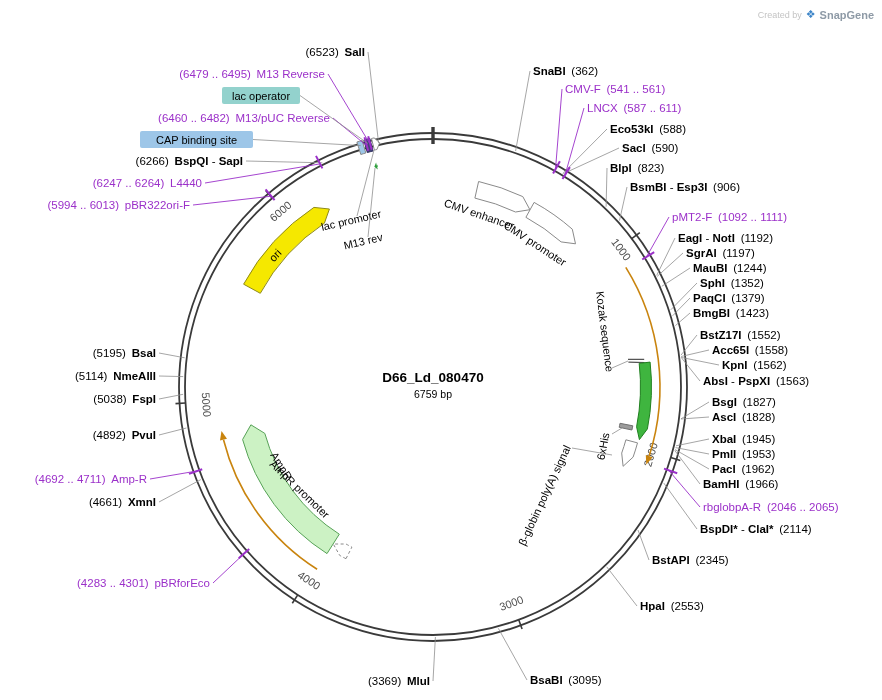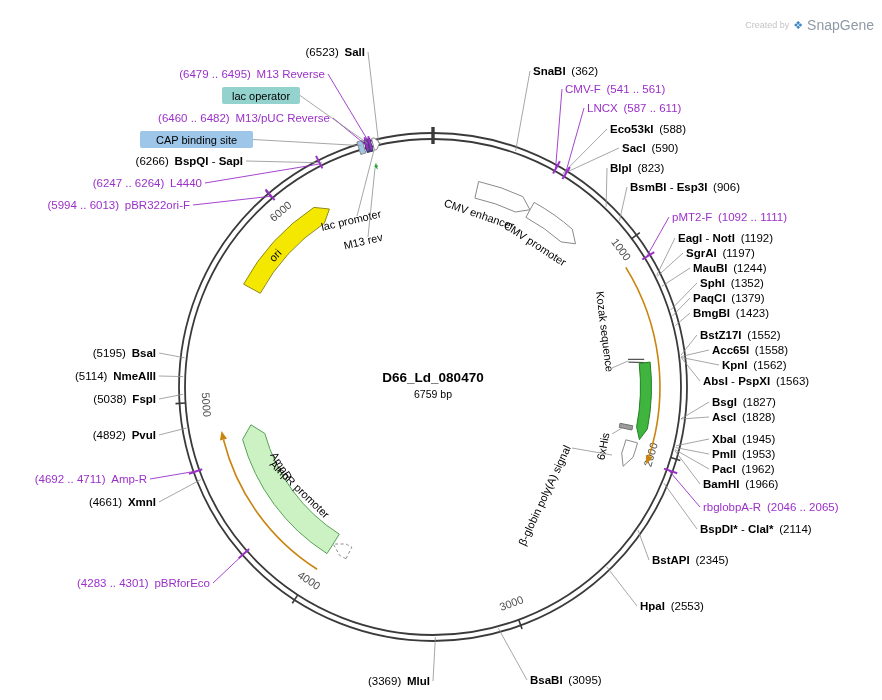--- a/index.html
+++ b/index.html
@@ -8,23 +8,23 @@
   svg{display:block}
   svg text{font-family:"Liberation Sans",sans-serif;user-select:none;}
   .enz{font-size:11.5px;fill:#000000;}
   .bold{font-weight:bold;}
   .primer{font-size:11.5px;}
   .tickLabel{font-size:11px;fill:#4d4d4d;}
   .inside{font-size:11px;fill:#000000;}
   .boxLabel{font-size:11px;fill:#000000;}
   .title{font-size:13.5px;font-weight:bold;fill:#000000;}
   .sub{font-size:10.5px;fill:#000000;}
-  .watermark{position:absolute;top:17px;right:8px;font-size:9px;color:#c4c4c4;display:flex;align-items:center;gap:4px;}
+  .watermark{position:absolute;top:8px;right:8px;font-size:9px;color:#c4c4c4;display:flex;align-items:center;gap:4px;}
   .watermark .logo{color:#3d85c8;font-size:11px;}
-  .watermark .brand{color:#8e9aa6;font-size:14px;font-weight:normal;}
+  .watermark .brand{color:#8e9aa6;font-size:11px;font-weight:bold;}
 </style>
 </head>
 <body>
 
 <div class="stage">
   <svg id="svg-map" width="882" height="700" viewBox="0 0 882 700">
       <circle cx="433" cy="387" r="254" fill="none" stroke="#3a3a3a" stroke-width="1.8"></circle>
       <circle cx="433" cy="387" r="248" fill="none" stroke="#3a3a3a" stroke-width="1.8"></circle>
       <line x1="433" y1="144" x2="433" y2="127" stroke="#3a3a3a" stroke-width="3.4"></line>
       <line x1="631.7" y1="238.7" x2="639.8" y2="232.7" stroke="#3a3a3a" stroke-width="1.6"></line>

